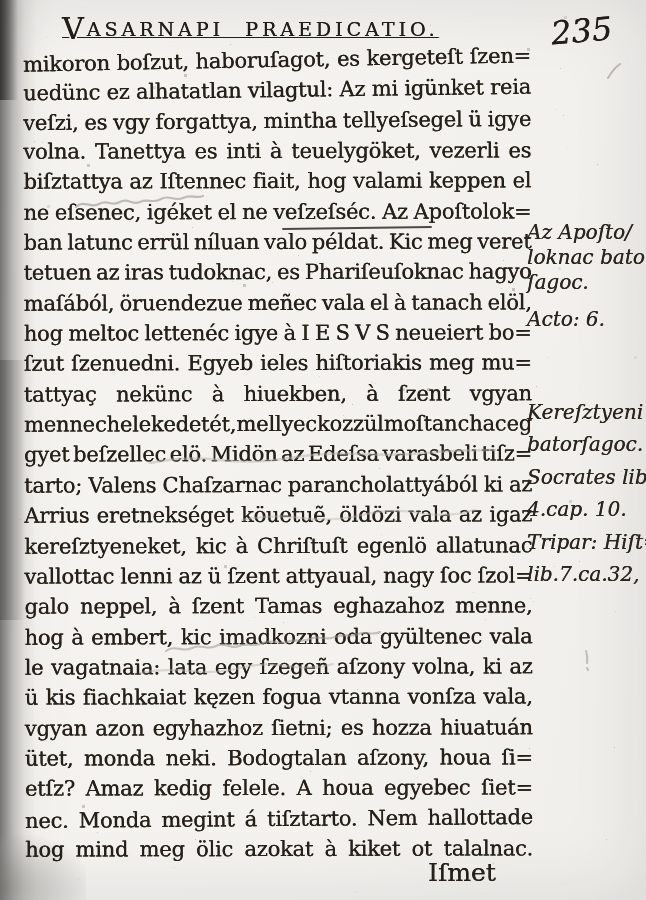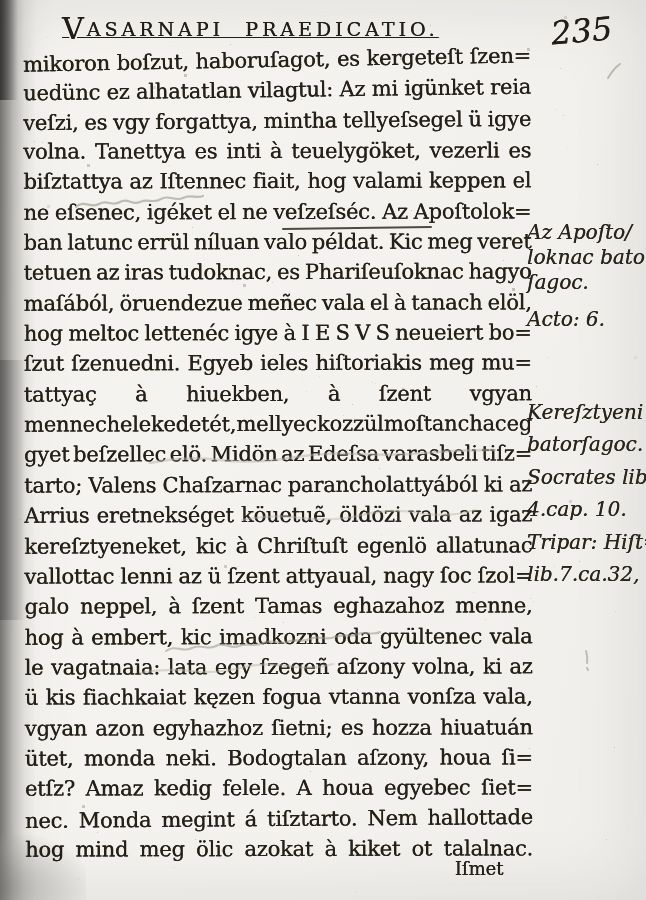--- a/index.html
+++ b/index.html
@@ -37,22 +37,22 @@
 
   .note{position:absolute;left:527px;width:116px;font-style:italic;font-size:20px;
     color:#2b251d;text-shadow:.25px 0 0 currentColor;}
   .note-1{top:221px;}
   .note-2{top:393px;}
   .note-1 .nline{height:25px;}
   .note-2 .nline{height:24.4px;margin-top:8px;}
   .nline{white-space:nowrap;line-height:22px;}
   .nline.gap{margin-top:12px;}
 
-  .catchword{position:absolute;left:428px;top:858px;width:102px;text-align:center;
-    font-size:18px;text-shadow:.35px 0 0 currentColor;}
+  .catchword{position:absolute;left:428px;top:858px;width:102px;text-align:left;
+    font-size:25px;text-shadow:.35px 0 0 currentColor;}
 
   .ink-underline{position:absolute;left:282px;top:227px;width:150px;height:2.4px;
     background:#332c24;border-radius:2px;transform:rotate(-0.8deg);opacity:.85;}
 
   .marks{position:absolute;left:0;top:0;pointer-events:none;}
 </style>
 </head>
 <body>
 
 <div class="page">
@@ -72,21 +72,21 @@
     <div class="jline"><span>uedünc</span><span>ez</span><span>alhatatlan</span><span>vilagtul:</span><span>Az</span><span>mi</span><span>igünket</span><span>reia</span></div>
     <div class="jline"><span>veſzi,</span><span>es</span><span>vgy</span><span>forgattya,</span><span>mintha</span><span>tellyeſsegel</span><span>ü</span><span>igye</span></div>
     <div class="jline"><span>volna.</span><span>Tanettya</span><span>es</span><span>inti</span><span>à</span><span>teuelygöket,</span><span>vezerli</span><span>es</span></div>
     <div class="jline"><span>biſztattya</span><span>az</span><span>Iſtennec</span><span>fiait,</span><span>hog</span><span>valami</span><span>keppen</span><span>el</span></div>
     <div class="jline"><span>ne</span><span>eſsenec,</span><span>igéket</span><span>el</span><span>ne</span><span>veſzeſséc.</span><span>Az</span><span>Apoſtolok=</span></div>
     <div class="jline"><span>ban</span><span>latunc</span><span>errül</span><span>níluan</span><span>valo</span><span>példat.</span><span>Kic</span><span>meg</span><span>veret</span></div>
     <div class="jline"><span>tetuen</span><span>az</span><span>iras</span><span>tudoknac,</span><span>es</span><span>Phariſeuſoknac</span><span>hagyo</span></div>
     <div class="jline"><span>maſából,</span><span>öruendezue</span><span>meñec</span><span>vala</span><span>el</span><span>à</span><span>tanach</span><span>elöl,</span></div>
     <div class="jline"><span>hog</span><span>meltoc</span><span>lettenéc</span><span>igye</span><span>à</span><span>I</span><span>E</span><span>S</span><span>V</span><span>S</span><span>neueiert</span><span>bo=</span></div>
     <div class="jline"><span>ſzut</span><span>ſzenuedni.</span><span>Egyeb</span><span>ieles</span><span>hiſtoriakis</span><span>meg</span><span>mu=</span></div>
-    <div class="jline"><span>tattyaç</span><span>à</span><span>hiuekben,</span><span>à</span><span>ſzent</span><span>vgyan</span></div>
+    <div class="jline"><span>tattyaç</span><span>nekünc</span><span>à</span><span>hiuekben,</span><span>à</span><span>ſzent</span><span>vgyan</span></div>
     <div class="jline"><span>menne</span><span>chelekedetét,</span><span>mellyec</span><span>kozzül</span><span>moſtan</span><span>chac</span><span>eg</span></div>
     <div class="jline"><span>gyet</span><span>beſzellec</span><span>elö.</span><span>Midön</span><span>az</span><span>Edeſsa</span><span>varasbeli</span><span>tiſz=</span></div>
     <div class="jline"><span>tarto;</span><span>Valens</span><span>Chaſzarnac</span><span>parancholattyából</span><span>ki</span><span>az</span></div>
     <div class="jline"><span>Arrius</span><span>eretnekséget</span><span>köuetuẽ,</span><span>öldözi</span><span>vala</span><span>az</span><span>igaz</span></div>
     <div class="jline"><span>kereſztyeneket,</span><span>kic</span><span>à</span><span>Chriſtuſt</span><span>egenlö</span><span>allatunac</span></div>
     <div class="jline"><span>vallottac</span><span>lenni</span><span>az</span><span>ü</span><span>ſzent</span><span>attyaual,</span><span>nagy</span><span>ſoc</span><span>ſzol=</span></div>
     <div class="jline"><span>galo</span><span>neppel,</span><span>à</span><span>ſzent</span><span>Tamas</span><span>eghazahoz</span><span>menne,</span></div>
     <div class="jline"><span>hog</span><span>à</span><span>embert,</span><span>kic</span><span>imadkozni</span><span>oda</span><span>gyültenec</span><span>vala</span></div>
     <div class="jline"><span>le</span><span>vagatnaia:</span><span>lata</span><span>egy</span><span>ſzegeñ</span><span>aſzony</span><span>volna,</span><span>ki</span><span>az</span></div>
     <div class="jline"><span>ü</span><span>kis</span><span>fiachkaiat</span><span>kęzen</span><span>fogua</span><span>vtanna</span><span>vonſza</span><span>vala,</span></div>

